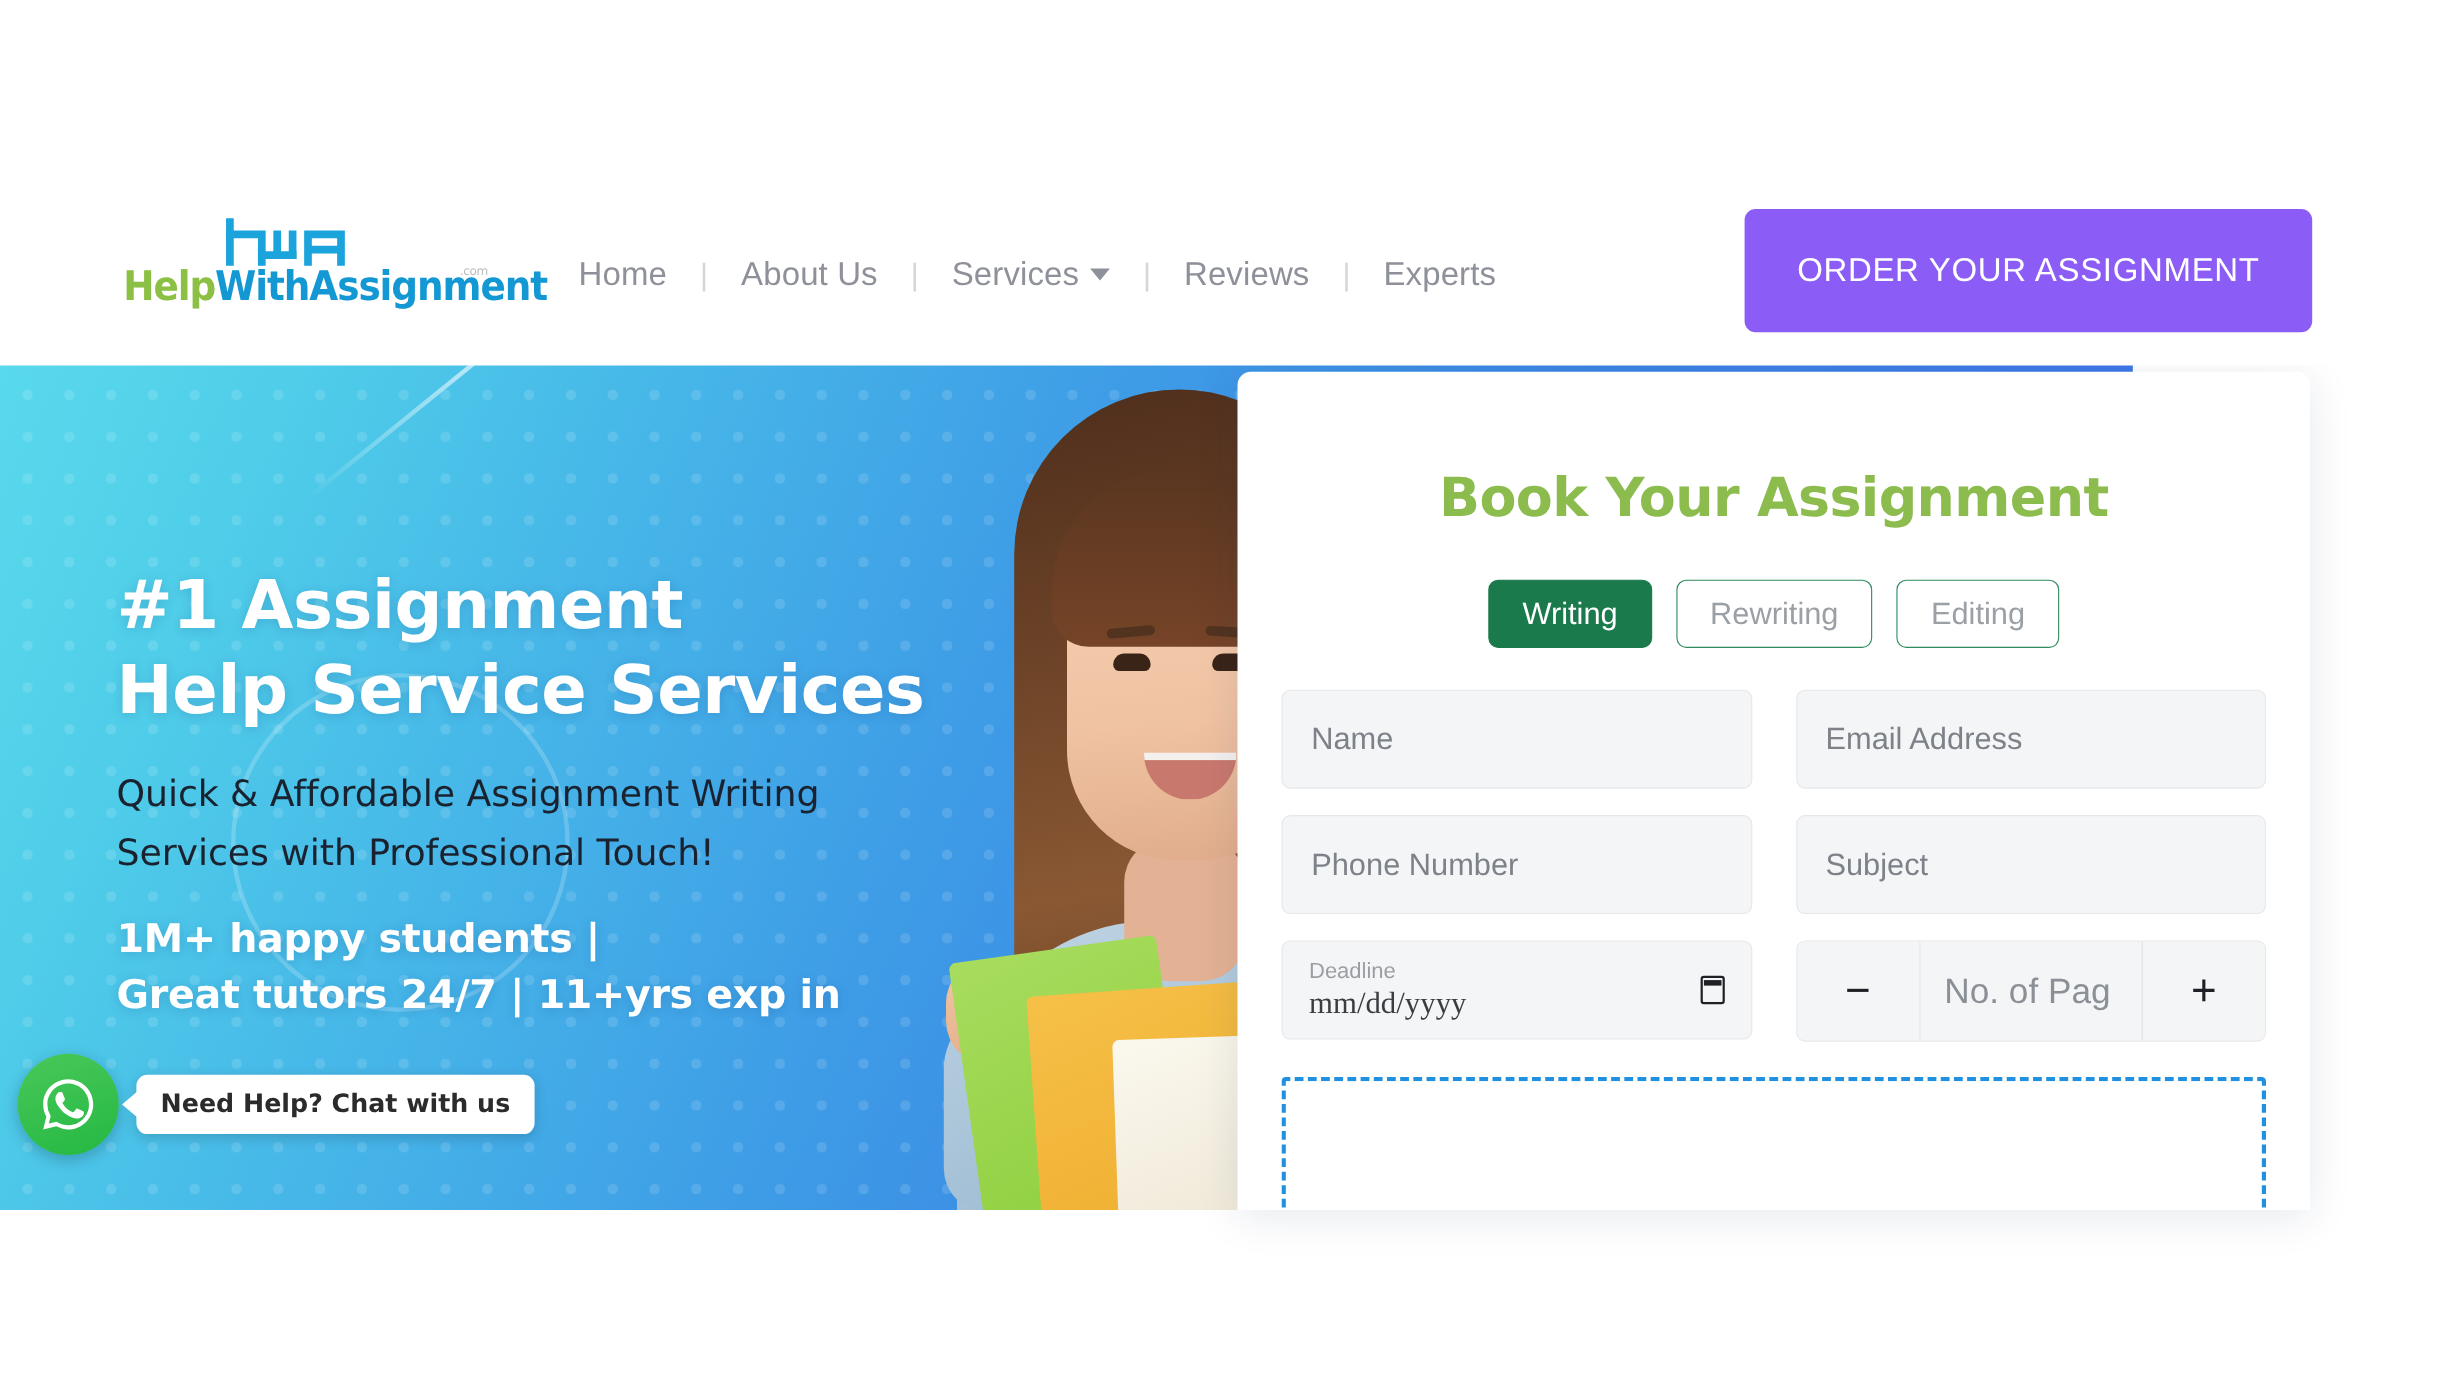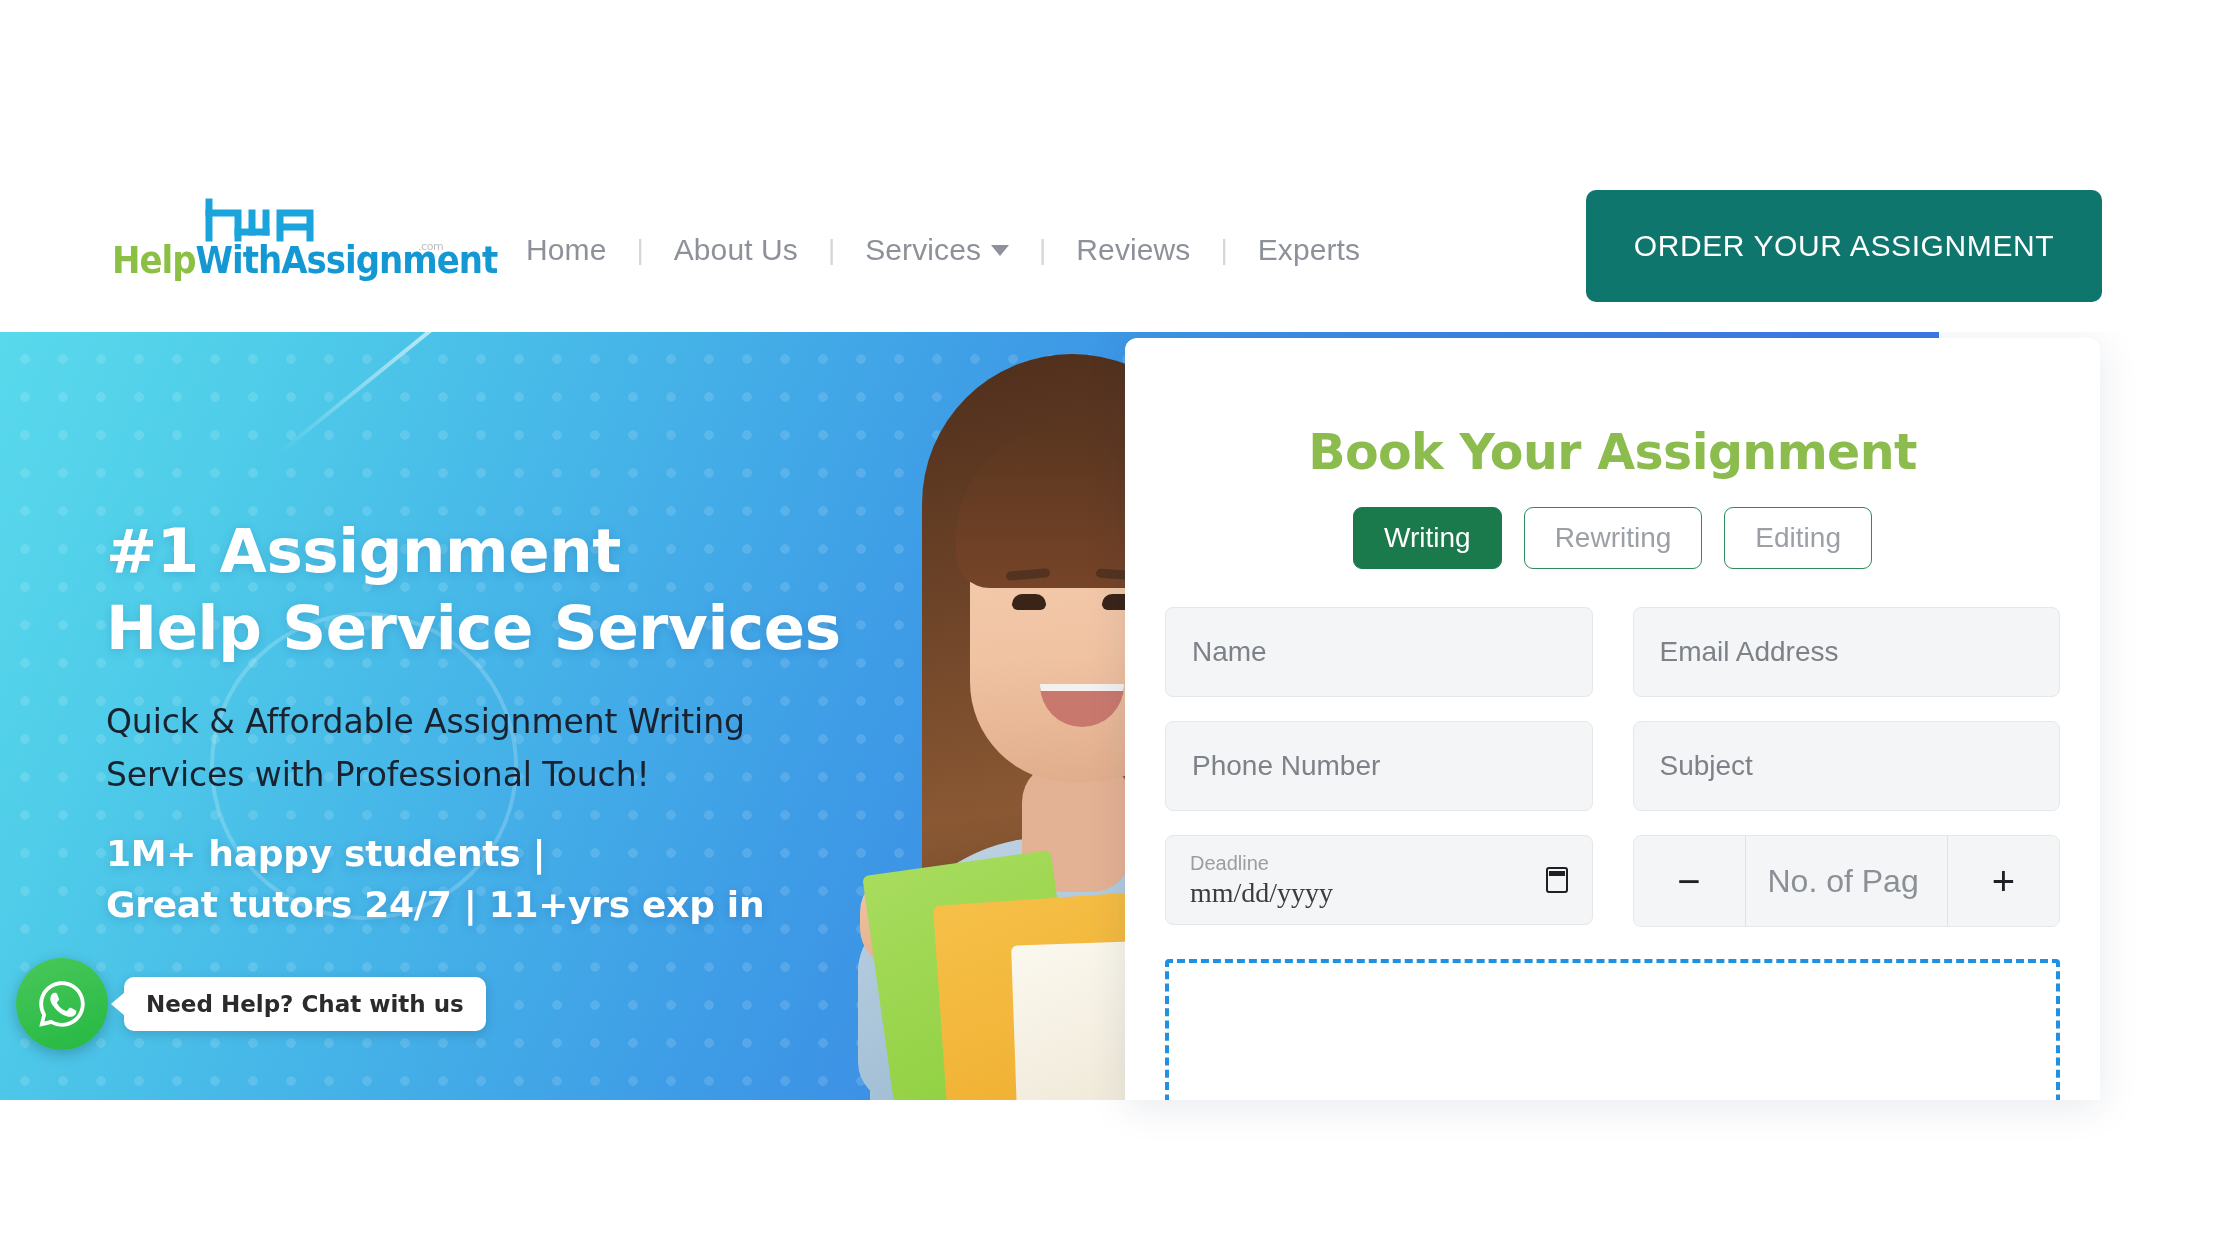--- a/index.html
+++ b/index.html
@@ -110,21 +110,21 @@
     position: relative;
     top: -2px;
   }
 
   .cta-order {
     position: absolute;
     left: 1586px;
     top: 190px;
     width: 516px;
     height: 112px;
-    background: #0f766e;
+    background: #8b5cf6;
     border: none;
     border-radius: 10px;
     color: #ffffff;
     font-size: 30px;
     font-weight: 500;
     letter-spacing: 0.6px;
     font-family: "Liberation Sans", sans-serif;
     cursor: pointer;
     display: flex;
     align-items: center;
@@ -410,21 +410,21 @@
     font-size: 49px;
     font-weight: bold;
     letter-spacing: -0.6px;
     font-family: "DejaVu Sans", sans-serif;
   }
 
   .type-tabs {
     display: flex;
     justify-content: center;
     gap: 22px;
-    margin-top: 26px;
+    margin-top: 46px;
   }
   .type-tab {
     height: 62px;
     padding: 0 30px;
     border-radius: 9px;
     font-size: 28px;
     font-family: "Liberation Sans", sans-serif;
     background: #ffffff;
     border: 1.6px solid #2E8B5D;
     color: #9aa0a6;

